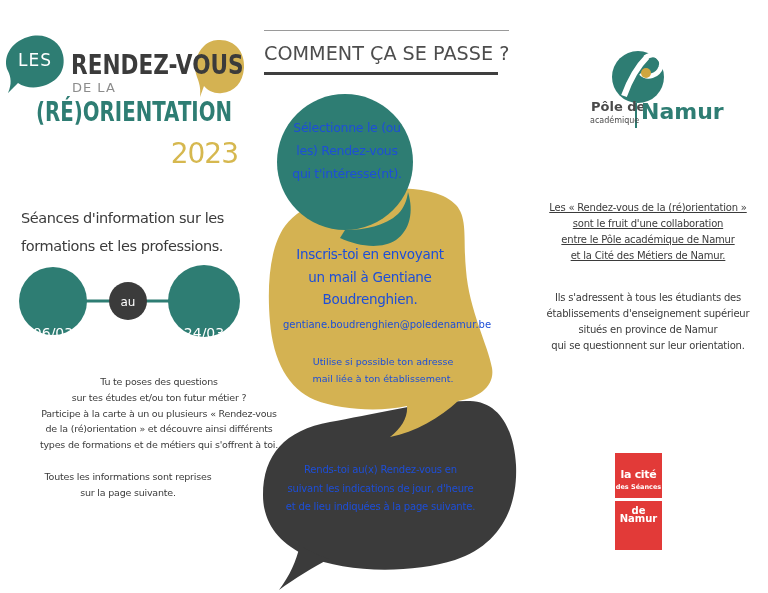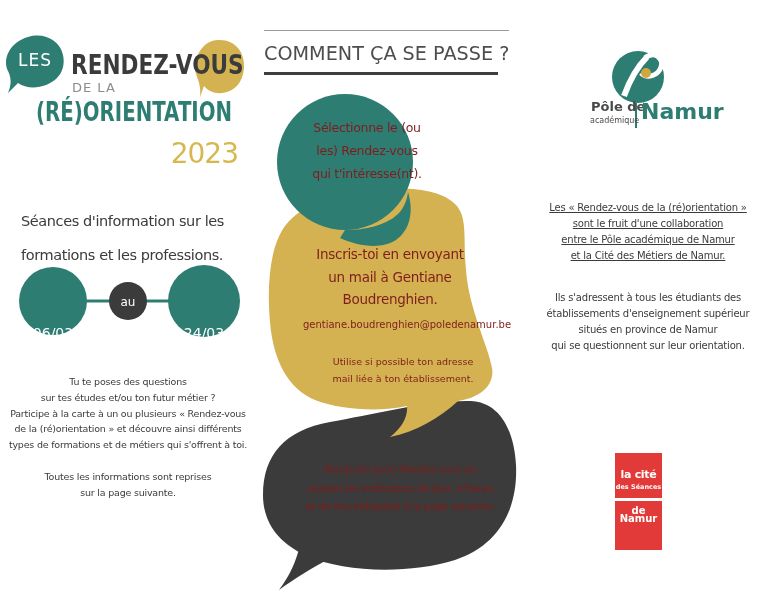--- a/index.html
+++ b/index.html
@@ -3,37 +3,37 @@
 <meta charset="utf-8">
 <style>
   html,body{margin:0;padding:0;background:#ffffff;}
   .page{position:relative;width:768px;height:593px;background:#ffffff;overflow:hidden;
         font-family:"DejaVu Sans",sans-serif;color:#3b3b3b;}
   .abs{position:absolute;}
   svg.shapes{position:absolute;left:0;top:0;z-index:0;}
   .txt{position:absolute;z-index:2;font-family:"DejaVu Sans",sans-serif;}
   .lines{white-space:pre;}
   .center{text-align:center;}
-  .white{color:#7f1d1d;margin-left:20px;}
+  .white{color:#1d4ed8;}
   
   .les{left:6px;top:50px;width:58px;text-align:center;font-size:17px;letter-spacing:1px;color:#fff;}
   .title1{left:71px;top:51px;font-size:27px;font-weight:bold;line-height:27px;color:#3b3b3b;
           transform:scaleX(.80);transform-origin:left top;white-space:nowrap;letter-spacing:0px;}
   .subtitle{left:72px;top:81px;font-size:13px;line-height:13px;color:#8c8c8c;letter-spacing:1px;}
   .title2{left:36px;top:100px;font-size:26px;font-weight:bold;line-height:24px;color:#2e7d73;
           transform:scaleX(.76);transform-origin:left top;white-space:nowrap;}
   .year{left:140px;top:139px;width:98px;text-align:right;font-size:28px;line-height:30px;
         color:#d6b84f;letter-spacing:-1px;}
   
-  .intro{left:21px;top:204px;font-size:14.5px;line-height:34px;letter-spacing:-0.4px;color:#3b3b3b;}
+  .intro{left:21px;top:204px;font-size:14.5px;line-height:28px;letter-spacing:-0.4px;color:#3b3b3b;}
   .date{z-index:2;color:#fff;font-size:14px;margin-top:32px;}
   .d1{left:19px;top:293px;width:68px;}
   .d2{left:168px;top:293px;width:72px;}
   .au{left:108px;top:295px;width:40px;font-size:12px;color:#fff;}
-  .bodytxt{left:0px;top:374px;width:256px;font-size:9.5px;line-height:15.8px;letter-spacing:-0.2px;}
+  .bodytxt{left:0px;top:374px;width:256px;font-size:9.5px;line-height:15.8px;letter-spacing:-0.2px;padding-left:31px;}
   .foottxt{left:0px;top:469px;width:256px;font-size:9.5px;line-height:15.8px;letter-spacing:-0.2px;}
   
   .rule-thin{left:264px;top:30px;width:245px;height:1px;background:#9a9a9a;z-index:1;}
   .heading{left:264px;top:42px;font-size:20px;line-height:22px;color:#4d4d4d;letter-spacing:0px;
            transform:scaleX(.96);transform-origin:left top;white-space:nowrap;}
   .rule-thick{left:264px;top:72px;width:234px;height:3px;background:#3f3f3f;z-index:1;}
   .step1{left:287px;top:116px;width:120px;font-size:12.5px;line-height:23px;letter-spacing:-0.3px;}
   .step2{left:270px;top:243px;width:200px;font-size:13.5px;line-height:22.5px;letter-spacing:-0.3px;}
   .email{left:277px;top:318px;width:220px;font-size:10px;line-height:13px;}
   .note{left:273px;top:354px;width:220px;font-size:9.5px;line-height:16.5px;}

